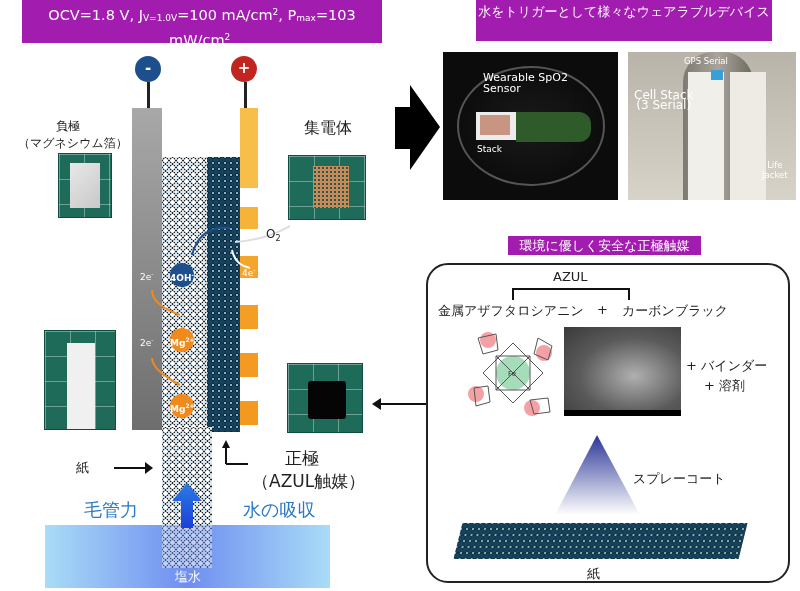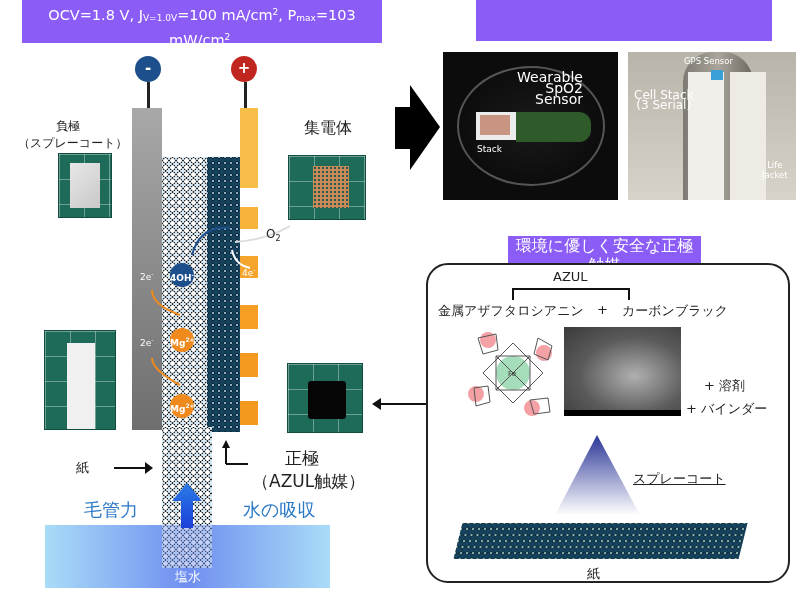--- a/index.html
+++ b/index.html
@@ -1,24 +1,24 @@
 <!DOCTYPE html>
 <html><head>
 <meta charset="utf-8">
 <style>
   * { box-sizing: border-box; margin: 0; padding: 0; }
   body { width: 800px; height: 591px; background: #ffffff; position: relative; overflow: hidden;
          font-family: "DejaVu Sans", sans-serif; color: #222; }
   .abs { position: absolute; }
-  .redbox { background: #8b5cf6; color: #fff; text-align: center; }
+  .redbox { background: #a21caf; color: #fff; text-align: center; }
   .title-left { left: 22px; top: 0; width: 360px; height: 43px; font-size: 14.5px; line-height: 19px; padding-top: 3px; }
   .title-left sub { font-size: 9px; vertical-align: -1px; }
   .title-left sup { font-size: 9px; vertical-align: 5px; }
   .title-right { left: 476px; top: 0; width: 296px; height: 41px; font-size: 13px; line-height: 18px; padding-top: 3px; }
-  .subtitle-red { left: 508px; top: 236px; width: 193px; height: 28px; font-size: 16px; line-height: 19px; }
+  .subtitle-red { left: 508px; top: 236px; width: 193px; height: 19px; font-size: 13px; line-height: 19px; }
 
   .terminal { width: 26px; height: 26px; border-radius: 50%; color: #fff; font-weight: bold; font-size: 15px; text-align: center; line-height: 25px; }
   .wire { width: 3px; background: #222; }
 
   .label { font-size: 12px; color: #222; white-space: nowrap; }
   .label-c { text-align: center; }
   .blue-label { color: #2a78c6; font-size: 18px; }
 
   .photo { background: #1e6b5a; border: 1px solid #0f4d40; overflow: hidden; }
   .photo .grid { position: absolute; inset: 0;
@@ -46,20 +46,21 @@
 <div class="abs redbox title-left">
   <div>
     <span>OCV=1.8 V, J</span><sub>V=1.0V</sub><span>=100 mA/cm</span><sup>2</sup><span>, P</span><sub>max</sub><span>=103 mW/cm</span><sup>2</sup><span>,</span>
   </div>
   <div>
     <span>968.2 mWh/g</span><sub>(Mg)</sub><span>@10 mA/cm</span><sup>2</sup>
   </div>
 </div>
 
 <div class="abs redbox title-right">
+  <div>水をトリガーとして様々なウェアラブルデバイス</div>
 </div>
 
 <div class="abs terminal" style="left:135px;top:56px;background:#1d4f8c;">-</div>
 <div class="abs wire" style="left:147px;top:82px;height:26px;"></div>
 <div class="abs terminal" style="left:231px;top:56px;background:#c0261f;">+</div>
 <div class="abs wire" style="left:244px;top:82px;height:26px;"></div>
 
 <div class="abs" style="left:132px;top:108px;width:30px;height:322px;background:linear-gradient(to bottom,#a8a8a8,#6e6e6e);"></div>
 
 <div class="abs" style="left:240px;top:108px;width:18px;height:80px;background:#f7bf4a;"></div>
@@ -87,21 +88,21 @@
   <path d="M160 0 Q130 20 95 22" stroke="#ddd" stroke-width="2" fill="none"></path>
   <path d="M110 48 Q95 45 92 30" stroke="#fff" stroke-width="2" fill="none"></path>
   <path d="M12 70 Q12 85 40 95" stroke="#f08a1c" stroke-width="2" fill="none"></path>
   <path d="M12 138 Q12 150 40 165" stroke="#f08a1c" stroke-width="2" fill="none"></path>
 </svg>
 
 <div class="abs label" style="left:266px;top:227px;"><span>O</span><sub style="font-size:8px;">2</sub></div>
 
 <div class="abs label label-c" style="left:18px;top:118px;width:100px;">
   <div>負極</div>
-  <div>（スプレーコート）</div>
+  <div>（マグネシウム箔）</div>
 </div>
 <div class="abs photo" style="left:58px;top:153px;width:54px;height:65px;">
   <div class="grid"></div>
   <div class="abs" style="left:11px;top:9px;width:30px;height:45px;background:linear-gradient(135deg,#e8e8e8,#c8c8c8);"></div>
 </div>
 
 <div class="abs photo" style="left:44px;top:330px;width:72px;height:100px;">
   <div class="grid"></div>
   <div class="abs" style="left:22px;top:12px;width:28px;height:88px;background:#f0f0f0;"></div>
 </div>
@@ -152,33 +153,33 @@
 
 <svg class="abs" style="left:395px;top:85px;" width="45" height="85">
   <path d="M0 22 L15 22 L15 0 L45 42 L15 85 L15 64 L0 64 Z" fill="#000"></path>
 </svg>
 
 <div class="abs" style="left:443px;top:52px;width:175px;height:148px;background:#0c0c0c;overflow:hidden;">
   <div class="abs" style="left:14px;top:14px;width:148px;height:120px;border-radius:50%;border:2px solid #555;background:radial-gradient(ellipse,#1a1a1a,#070707);"></div>
   <div class="abs" style="left:33px;top:60px;width:40px;height:28px;background:#ececec;"></div>
   <div class="abs" style="left:37px;top:63px;width:30px;height:20px;background:#c79581;"></div>
   <div class="abs" style="left:73px;top:60px;width:75px;height:30px;background:#2f5a2a;border-radius:0 12px 12px 0;"></div>
-  <div class="abs" style="left:40px;top:20px;width:100px;color:#fff;font-size:14px;text-align:right;line-height:11px;">
+  <div class="abs" style="left:40px;top:20px;width:100px;color:#fff;font-size:11px;text-align:left;line-height:11px;">
     <div>Wearable SpO2</div>
     <div>Sensor</div>
   </div>
   <div class="abs" style="left:34px;top:92px;color:#fff;font-size:9px;">Stack</div>
 </div>
 
 <div class="abs" style="left:628px;top:52px;width:168px;height:148px;background:linear-gradient(to bottom,#b9b4a9,#d8d3c8);overflow:hidden;">
   <div class="abs" style="left:55px;top:0;width:70px;height:148px;background:linear-gradient(to right,#7d7a73,#a9a59c,#6c6961);border-radius:30px 30px 0 0;"></div>
   <div class="abs" style="left:60px;top:20px;width:36px;height:128px;background:#f1efe9;"></div>
   <div class="abs" style="left:102px;top:20px;width:36px;height:128px;background:#eeebe4;"></div>
   <div class="abs" style="left:83px;top:18px;width:12px;height:10px;background:#3a9fd6;"></div>
-  <div class="abs" style="left:56px;top:4px;color:#fff;font-size:8.5px;">GPS Sensor</div>
+  <div class="abs" style="left:56px;top:4px;color:#fff;font-size:8.5px;">GPS Serial</div>
   <div class="abs" style="left:6px;top:38px;color:#fff;font-size:12px;text-align:center;line-height:10px;">
     <div>Cell Stack</div>
     <div>(3 Serial)</div>
   </div>
   <div class="abs" style="left:134px;top:108px;color:#fff;font-size:8.5px;text-align:center;line-height:10px;">
     <div>Life</div>
     <div>Jacket</div>
   </div>
 </div>
 
@@ -207,28 +208,28 @@
     <polygon points="6,60 20,58 22,74 8,78"></polygon>
     <polygon points="62,72 80,70 82,84 66,86"></polygon>
   </g>
   <text x="40" y="48" font-size="7" fill="#333">Fe</text>
 </svg>
 
 <div class="abs" style="left:564px;top:327px;width:117px;height:89px;background:radial-gradient(ellipse at 60% 55%,#b0b0b0,#5a5a5a 55%,#3a3a3a);overflow:hidden;">
   <div class="abs" style="left:0;bottom:0;width:100%;height:6px;background:#000;"></div>
 </div>
 
-<div class="abs label" style="left:686px;top:357px;font-size:13px;margin-top:43px;">+ バインダー</div>
+<div class="abs label" style="left:686px;top:357px;font-size:13px;">+ バインダー</div>
 <div class="abs label" style="left:704px;top:377px;font-size:13px;">+ 溶剤</div>
 
 <svg class="abs" style="left:555px;top:435px;" width="85" height="80">
   <defs>
       <linearGradient id="sc" x1="0" y1="0" x2="0" y2="1">
         <stop offset="0" stop-color="#2b3596"></stop>
         <stop offset="1" stop-color="#ffffff"></stop>
       </linearGradient>
     </defs>
   <path d="M42 0 L85 80 L0 80 Z" fill="url(#sc)"></path>
 </svg>
-<div class="abs label" style="left:633px;top:470px;font-size:13px;text-decoration:underline;">スプレーコート</div>
+<div class="abs label" style="left:633px;top:470px;font-size:13px;">スプレーコート</div>
 
 <div class="abs dots-dark" style="left:458px;top:523px;width:285px;height:36px;transform:skewX(-14deg);background-color:#8fbcb8;"></div>
 <div class="abs label" style="left:587px;top:565px;font-size:13px;">紙</div>
 
 </body></html>

